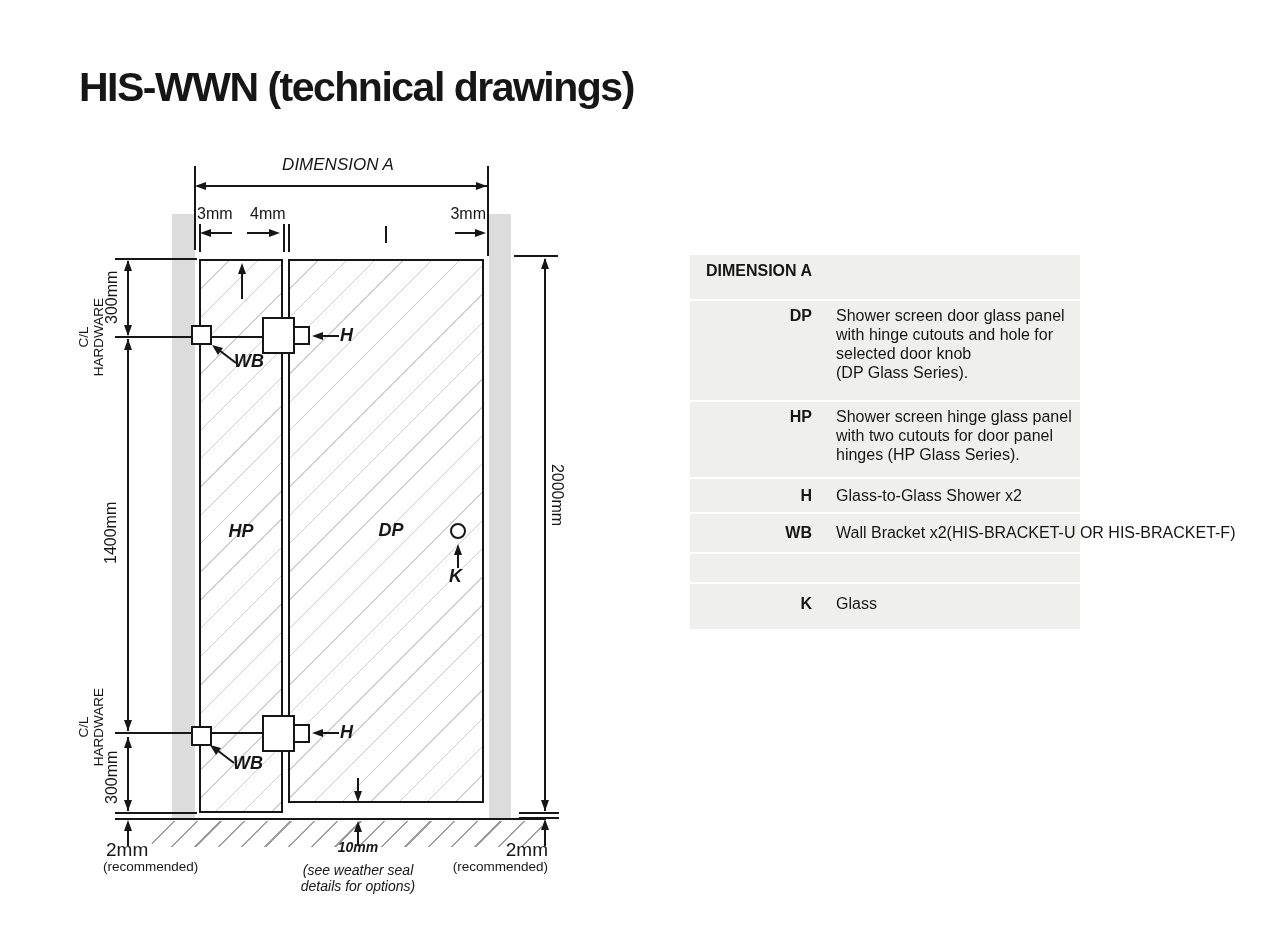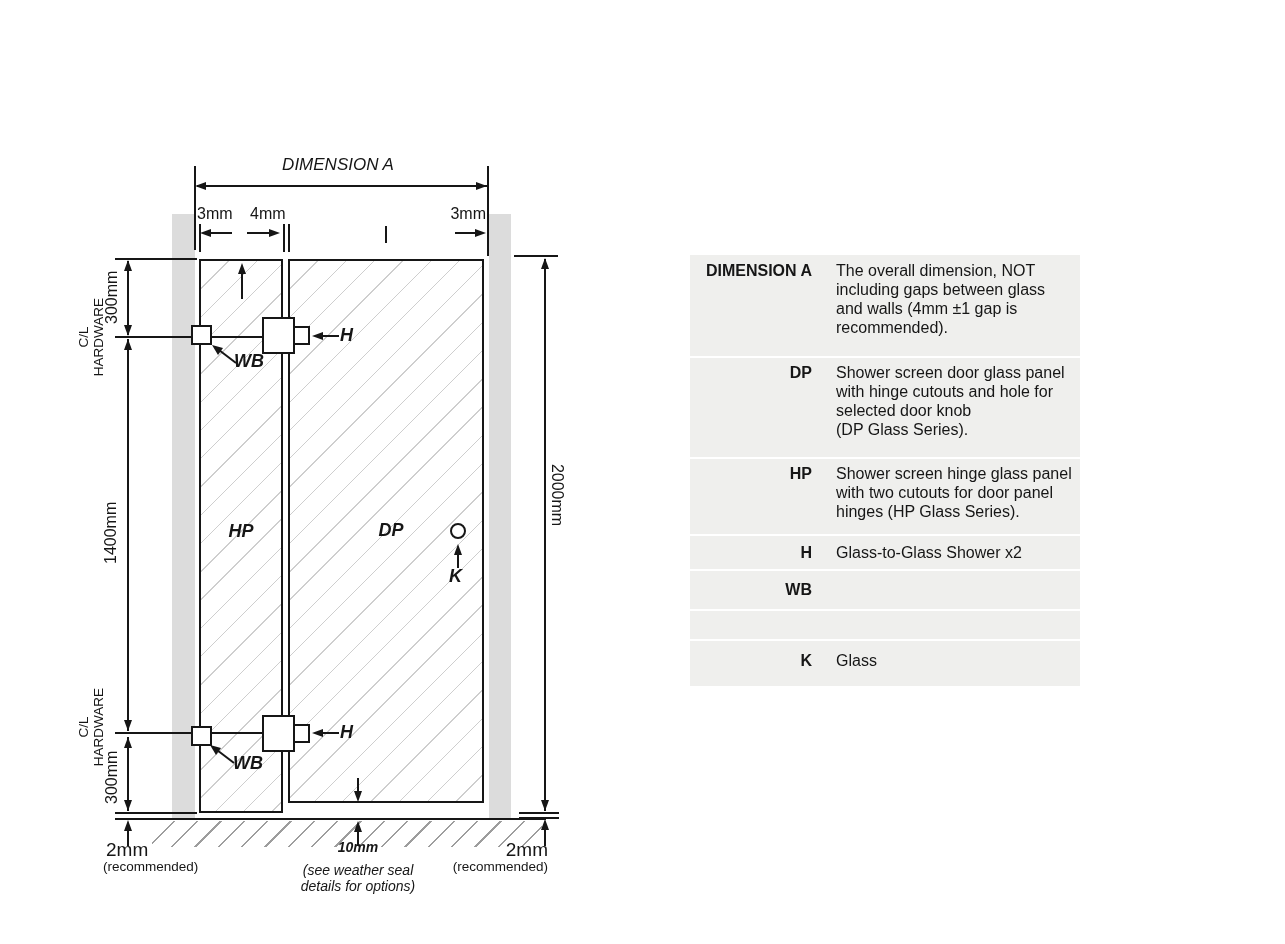--- a/index.html
+++ b/index.html
@@ -51,20 +51,21 @@
   .r6{padding:10px 0 16px;}
   #footnote{position:absolute;left:690px;top:739px;width:375px;text-align:center;
             font-size:14px;font-style:italic;font-weight:bold;}
   svg{position:absolute;overflow:visible;}
 </style>
 </head>
 <body>
 
 <div id="root">
 
+  <h1 id="title">HIS-WWN (technical drawings)</h1>
 
   <div>
 
     <div class="wall" style="left:172px;top:214px;width:23px;height:604px;"></div>
     <div class="wall" style="left:489px;top:214px;width:22px;height:604px;"></div>
     <div class="hl" style="left:150px;top:818px;width:396px;"></div>
     <div class="floorhatch" style="left:152px;top:821px;width:390px;height:26px;"></div>
 
     <div class="glass" style="left:199px;top:259px;width:84px;height:554px;"></div>
     <div class="glass" style="left:288px;top:259px;width:196px;height:544px;"></div>
@@ -174,44 +175,41 @@
       <line x1="28" y1="21" x2="11" y2="8" stroke="#161616" stroke-width="2"></line>
       <polygon points="4,3 15,6 10,13" fill="#161616"></polygon>
     </svg>
     <div class="t part" style="left:233px;top:753px;">WB</div>
 
   </div>
 
   <aside id="legend">
     <div class="lrow r1">
       <div class="term">DIMENSION A</div>
-      <div class="desc">The overall dimension, NOT
-including gaps between glass
-and walls (4mm ±1 gap is
-recommended).</div>
     </div>
     <div class="lrow r2">
       <div class="term">DP</div>
       <div class="desc">Shower screen door glass panel
 with hinge cutouts and hole for
 selected door knob
 (DP Glass Series).</div>
     </div>
     <div class="lrow r3">
       <div class="term">HP</div>
       <div class="desc">Shower screen hinge glass panel
 with two cutouts for door panel
 hinges (HP Glass Series).</div>
     </div>
     <div class="lrow r4">
       <div class="term">H</div>
       <div class="desc">Glass-to-Glass Shower x2</div>
     </div>
     <div class="lrow r5">
       <div class="term">WB</div>
+      <div class="desc" style="white-space:pre;">Wall Bracket x2(HIS-BRACKET-U OR HIS-BRACKET-F)</div>
     </div>
     <div class="rsp"></div>
     <div class="lrow r6">
       <div class="term">K</div>
       <div class="desc">Glass</div>
     </div>
   </aside>
 
 
 </div>

